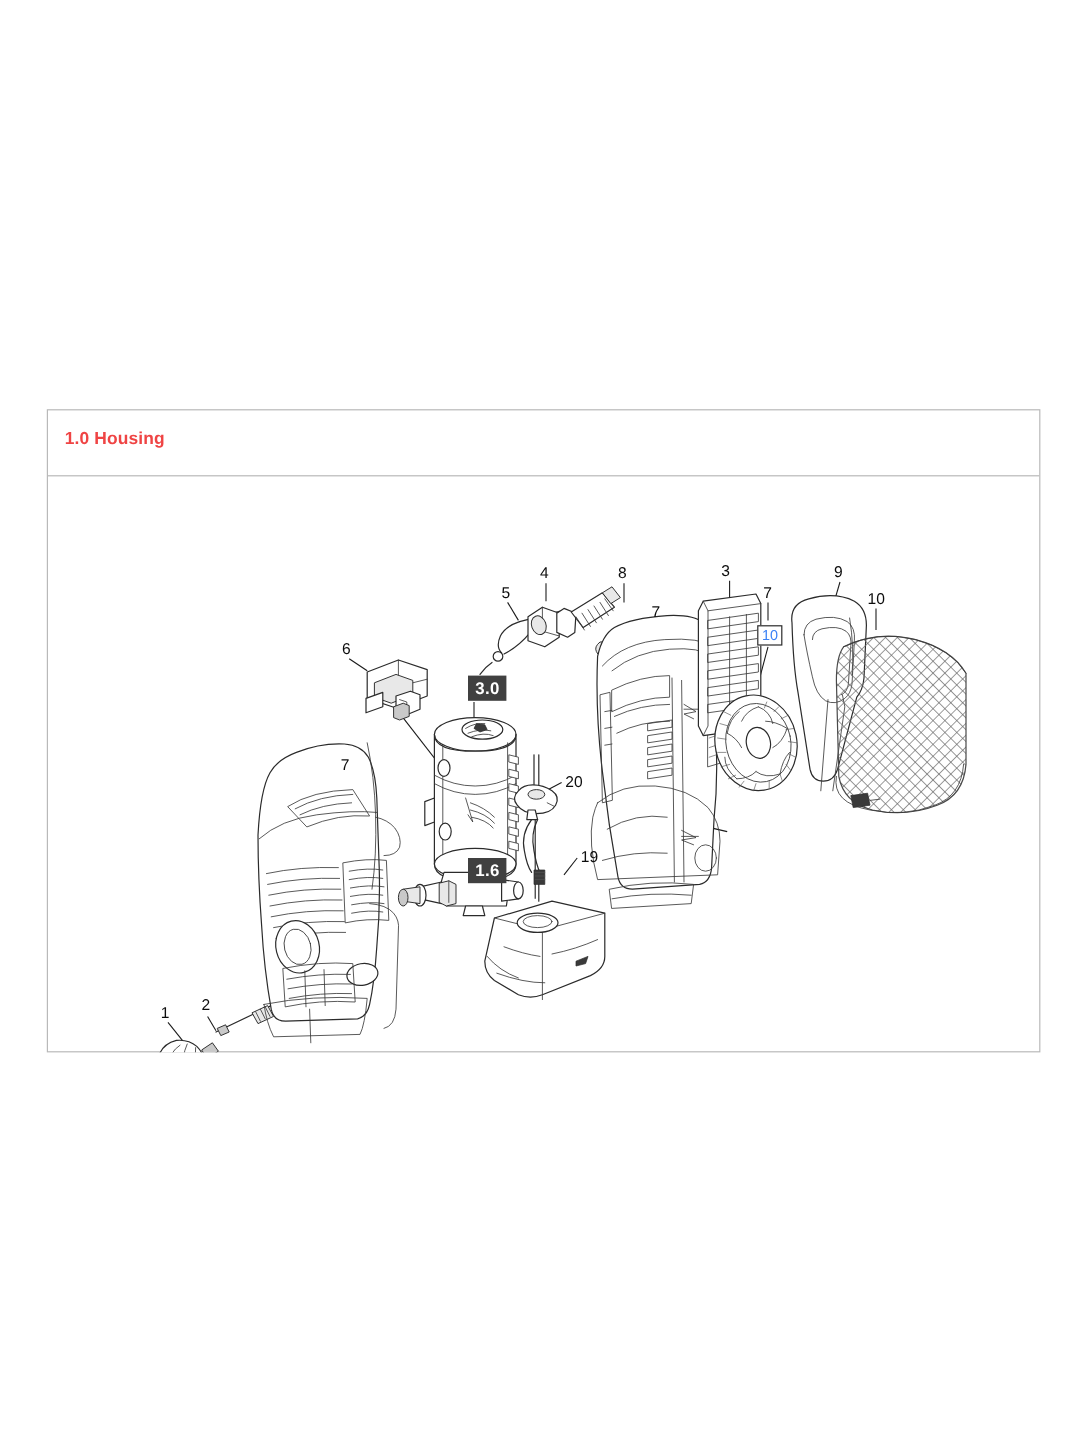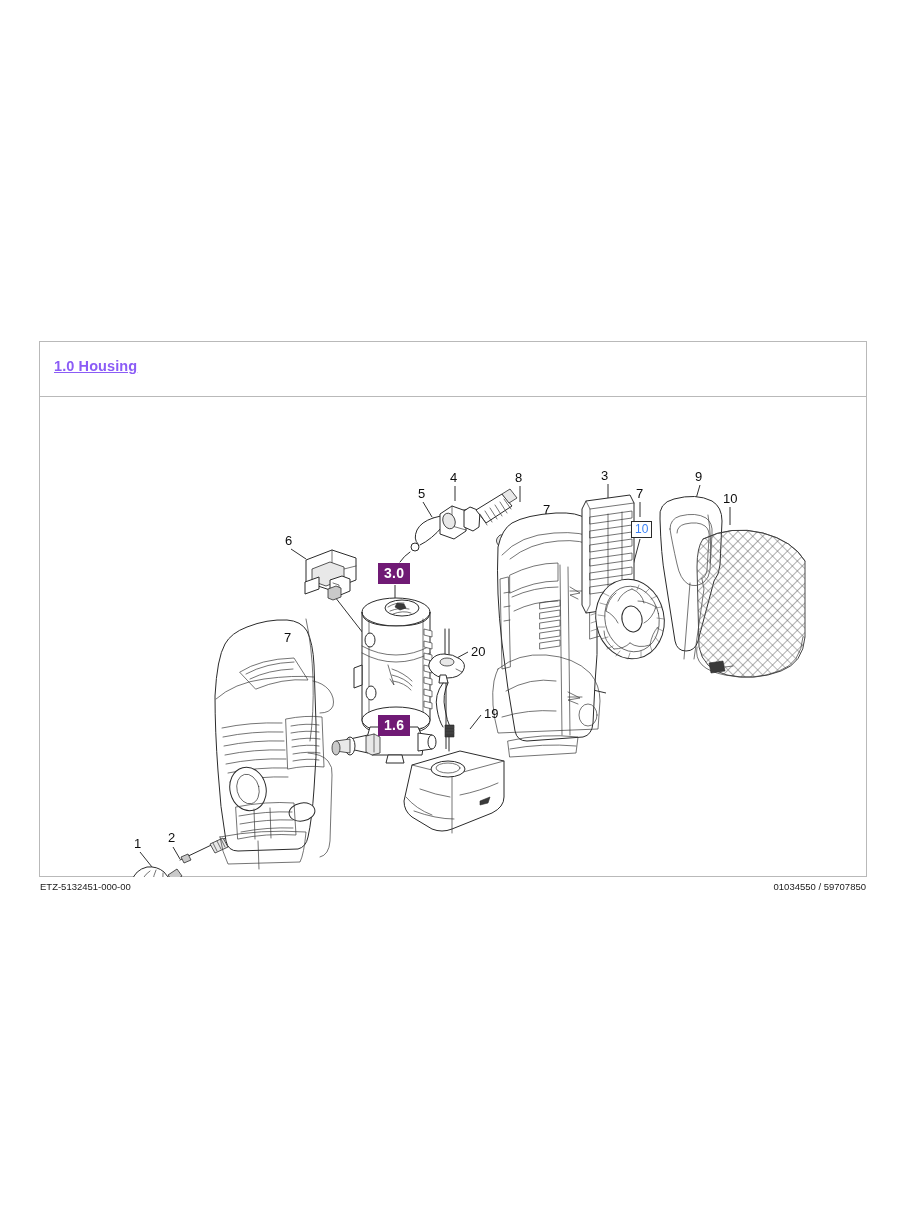--- a/index.html
+++ b/index.html
@@ -43,23 +43,22 @@
     border-bottom: 1px solid #b9b9b9;
     box-sizing: border-box;
   }
 
   #section-title {
     position: absolute;
     left: 14px;
     top: 16px;
     font-size: 14.5px;
     font-weight: bold;
-    color: #8b5cf6;
+    color: #ef4444;
     letter-spacing: 0.1px;
-    text-decoration: underline;
   }
 
   #drawing-area {
     position: absolute;
     left: 0;
     top: 55px;
     width: 100%;
     height: 480px;
     overflow: hidden;
   }
@@ -114,25 +113,26 @@
     padding: 1px 3px 2px 3px;
     white-space: nowrap;
   }
 
   
   .badge-blue {
     position: absolute;
     font-size: 14px;
     font-weight: bold;
     color: #ffffff;
-    background: #701a75;
+    background: #404040;
     line-height: 1;
     padding: 3px 6px 4px 6px;
     white-space: nowrap;
     letter-spacing: 0.3px;
+    margin-left: 12px;
   }
 </style>
 </head>
 <body>
 
 <div id="sheet">
 
   <div id="diagram-frame">
 
     <div id="frame-header">
@@ -586,18 +586,14 @@
       <div class="callout" style="left:683px; top:95px;">10</div>
 
       <div class="callout-boxed" style="left:591px; top:124px;">10</div>
 
       <div class="badge-blue" style="left:338px; top:166px;">3.0</div>
       <div class="badge-blue" style="left:338px; top:318px;">1.6</div>
 
     </div>
   </div>
 
-  <div id="footer">
-    <div id="footer-left">ETZ-5132451-000-00</div>
-    <div id="footer-right">01034550 / 59707850</div>
-  </div>
 
 </div>
 
 </body></html>

